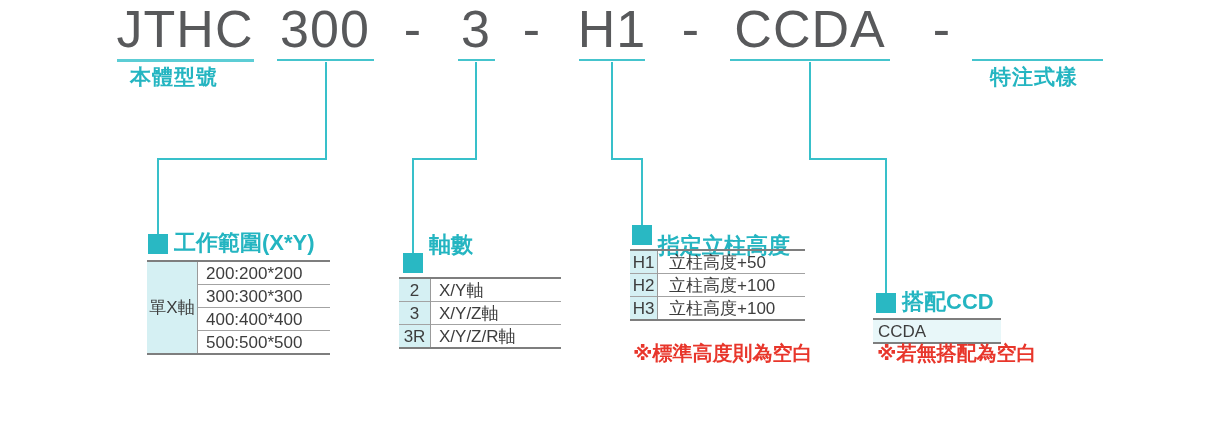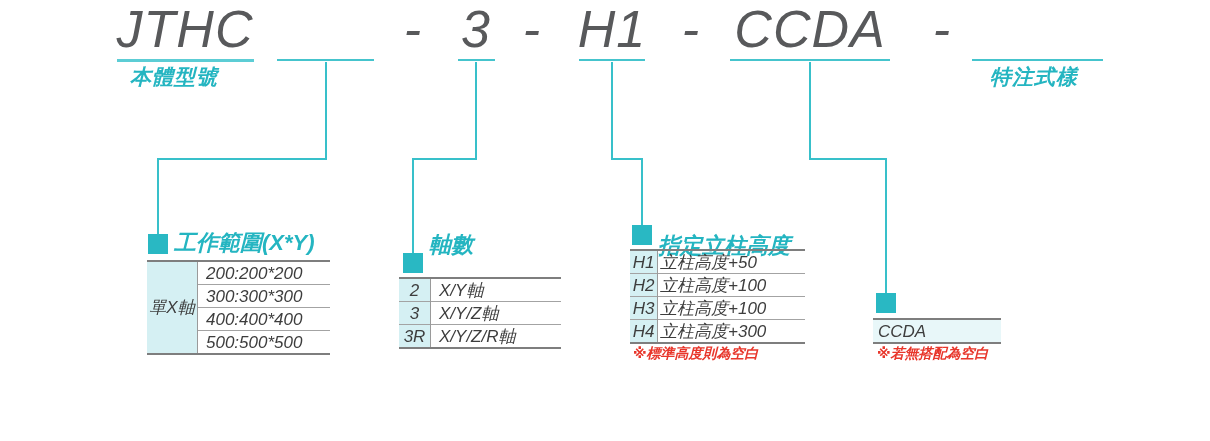--- a/index.html
+++ b/index.html
@@ -1,18 +1,18 @@
 <!DOCTYPE html>
 <html><head>
 <meta charset="utf-8">
 <style>
   html,body{margin:0;padding:0;background:#ffffff;}
   .canvas{
     position:relative;width:1210px;height:441px;background:#ffffff;
-    font-family:"Liberation Sans","DejaVu Sans",sans-serif;overflow:hidden;font-style:italic;
+    font-family:"Liberation Sans","DejaVu Sans",sans-serif;overflow:hidden;
   }
   
   .code-part{
     position:absolute;top:2px;transform:translateX(-50%);
     font-size:52px;line-height:54px;letter-spacing:1px;
     color:#58595b;white-space:nowrap;
   }
   .u{position:absolute;top:59px;height:2px;background:#45c4cd;}
   .u-thick{top:59px;height:3px;background:#5ccdd5;}
   .seg-label{
@@ -32,34 +32,35 @@
   
   table.spec{
     position:absolute;border-collapse:collapse;table-layout:fixed;
     font-size:17px;color:#3d3d3d;
     border-top:2px solid #7e7e7e;border-bottom:2px solid #7e7e7e;
   }
   .spec td{height:22px;padding:0;line-height:21px;white-space:nowrap;overflow:hidden;}
   .spec tr + tr td{border-top:1px solid #a3a3a3;}
   .spec td.key{background:#d5f0f3;text-align:center;border-right:1px solid #9a9a9a;}
   .spec td.val{padding-left:8px;}
-  .spec td.val5{padding-left:2px;}
+  .spec td.val5{padding-left:11px;}
   .spec td.solo{background:#e8f7f9;padding-left:5px;}
   
   .note{
-    position:absolute;font-size:14px;line-height:19px;font-weight:bold;
+    position:absolute;font-size:20px;line-height:19px;font-weight:bold;
     color:#e8362b;white-space:nowrap;
   }
 </style>
 </head>
 <body>
 
 <div class="canvas">
 
   <div class="code-part" style="left:185px">JTHC</div>
+  <div class="code-part" style="left:325px">300</div>
   <div class="code-part" style="left:413px">-</div>
   <div class="code-part" style="left:476px">3</div>
   <div class="code-part" style="left:532px">-</div>
   <div class="code-part" style="left:612px">H1</div>
   <div class="code-part" style="left:691px">-</div>
   <div class="code-part" style="left:810px">CCDA</div>
   <div class="code-part" style="left:942px">-</div>
 
   <div class="u u-thick" style="left:117px;width:137px"></div>
   <div class="u" style="left:277px;width:97px"></div>
@@ -135,29 +136,26 @@
       <td class="val5">立柱高度+50</td>
     </tr>
     <tr>
       <td class="key">H2</td>
       <td class="val5">立柱高度+100</td>
     </tr>
     <tr>
       <td class="key">H3</td>
       <td class="val5">立柱高度+100</td>
     </tr>
-    <tr>
-      <td class="key">H4</td>
-      <td class="val5">立柱高度+300</td>
-    </tr>
   </tbody>
     </table>
   <div class="note" style="left:633px;top:344px">※標準高度則為空白</div>
 
   <div class="sq" style="left:876px;top:293px"></div>
+  <div class="sec-title" style="left:902px;top:290px">搭配CCD</div>
   <table class="spec" style="left:873px;top:318px;width:128px">
     <tbody>
         <tr>
       <td class="solo">CCDA</td>
     </tr>
   </tbody>
     </table>
   <div class="note" style="left:877px;top:344px">※若無搭配為空白</div>
 
 </div>

